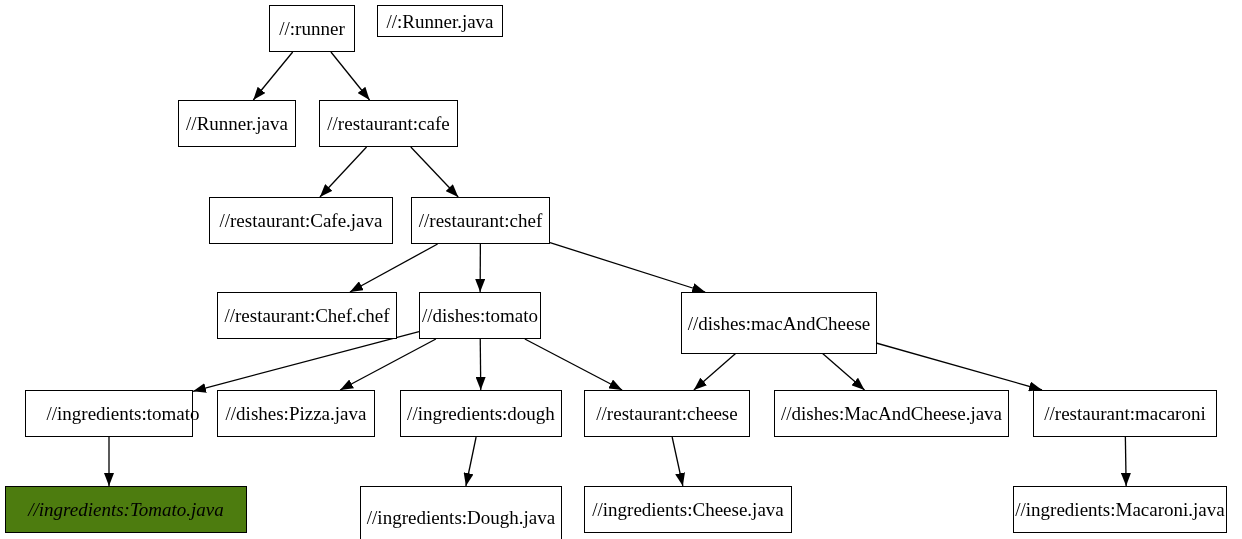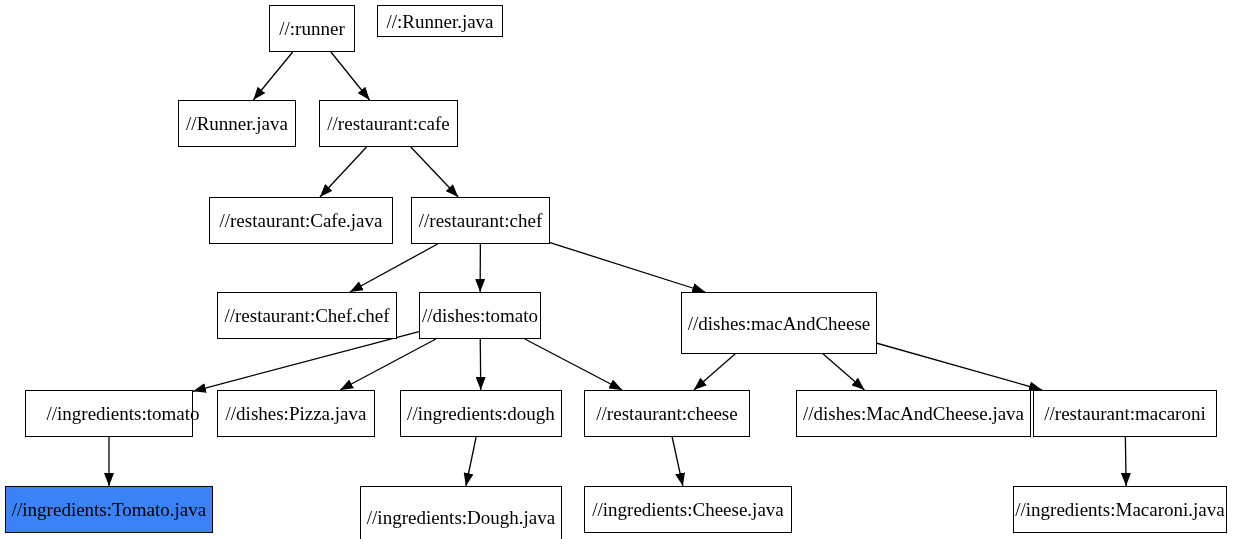--- a/index.html
+++ b/index.html
@@ -74,20 +74,20 @@
       <div class="graph-node" style="left: 319px; top: 100px; width: 139px; height: 47px; background: rgb(255, 255, 255); border-color: rgb(0, 0, 0);">//restaurant:cafe</div>
       <div class="graph-node" style="left: 209px; top: 197px; width: 184px; height: 47px; background: rgb(255, 255, 255); border-color: rgb(0, 0, 0);">//restaurant:Cafe.java</div>
       <div class="graph-node" style="left: 411px; top: 197px; width: 139px; height: 47px; background: rgb(255, 255, 255); border-color: rgb(0, 0, 0);">//restaurant:chef</div>
       <div class="graph-node" style="left: 217px; top: 292px; width: 180px; height: 47px; background: rgb(255, 255, 255); border-color: rgb(0, 0, 0);">//restaurant:Chef.chef</div>
       <div class="graph-node" style="left: 419px; top: 292px; width: 122px; height: 47px; background: rgb(255, 255, 255); border-color: rgb(0, 0, 0);">//dishes:tomato</div>
       <div class="graph-node" style="left: 681px; top: 292px; width: 196px; height: 62px; background: rgb(255, 255, 255); border-color: rgb(0, 0, 0);">//dishes:macAndCheese</div>
       <div class="graph-node" style="left: 25px; top: 390px; width: 168px; height: 47px; background: rgb(255, 255, 255); border-color: rgb(0, 0, 0); padding-left: 28px;">//ingredients:tomato</div>
       <div class="graph-node" style="left: 217px; top: 390px; width: 158px; height: 47px; background: rgb(255, 255, 255); border-color: rgb(0, 0, 0);">//dishes:Pizza.java</div>
       <div class="graph-node" style="left: 400px; top: 390px; width: 162px; height: 47px; background: rgb(255, 255, 255); border-color: rgb(0, 0, 0);">//ingredients:dough</div>
       <div class="graph-node" style="left: 584px; top: 390px; width: 166px; height: 47px; background: rgb(255, 255, 255); border-color: rgb(0, 0, 0);">//restaurant:cheese</div>
-      <div class="graph-node" style="left: 796px; top: 390px; width: 235px; height: 47px; background: rgb(255, 255, 255); border-color: rgb(0, 0, 0);">//dishes:MacAndCheese.java</div>
+      <div class="graph-node" style="left: 774px; top: 390px; width: 235px; height: 47px; background: rgb(255, 255, 255); border-color: rgb(0, 0, 0);">//dishes:MacAndCheese.java</div>
       <div class="graph-node" style="left: 1033px; top: 390px; width: 184px; height: 47px; background: rgb(255, 255, 255); border-color: rgb(0, 0, 0);">//restaurant:macaroni</div>
-      <div class="graph-node" style="left: 5px; top: 486px; width: 208px; height: 47px; background: #3b82f6; border-color: rgb(0, 0, 0);">//ingredients:Tomato.java</div>
+      <div class="graph-node" style="left: 5px; top: 486px; width: 242px; height: 47px; background: #4d7c0f; border-color: rgb(0, 0, 0); font-style: italic;">//ingredients:Tomato.java</div>
       <div class="graph-node" style="left: 360px; top: 486px; width: 202px; height: 63px; background: rgb(255, 255, 255); border-color: rgb(0, 0, 0);">//ingredients:Dough.java</div>
       <div class="graph-node" style="left: 584px; top: 486px; width: 208px; height: 47px; background: rgb(255, 255, 255); border-color: rgb(0, 0, 0);">//ingredients:Cheese.java</div>
       <div class="graph-node" style="left: 1013px; top: 486px; width: 214px; height: 47px; background: rgb(255, 255, 255); border-color: rgb(0, 0, 0);">//ingredients:Macaroni.java</div>
     </div>
 </div>
 
 </body></html>

